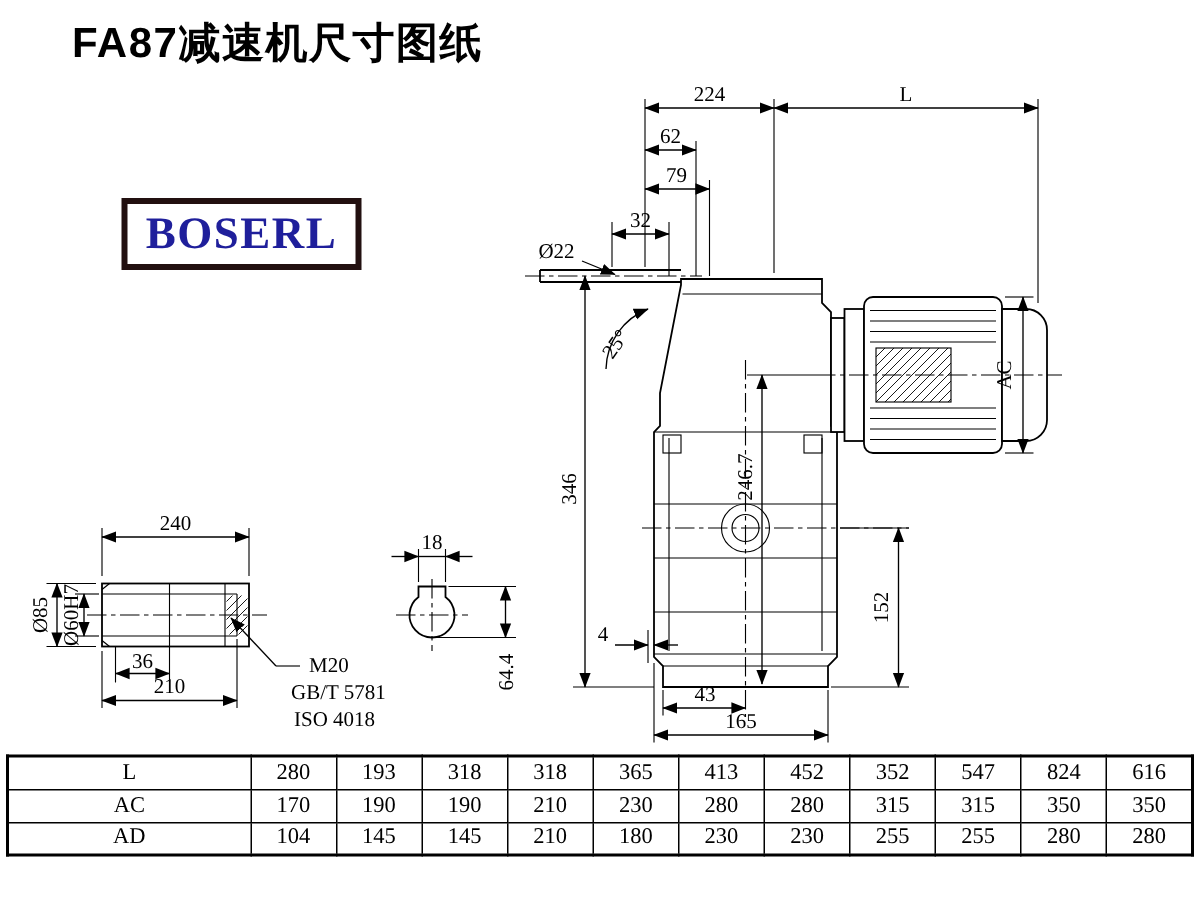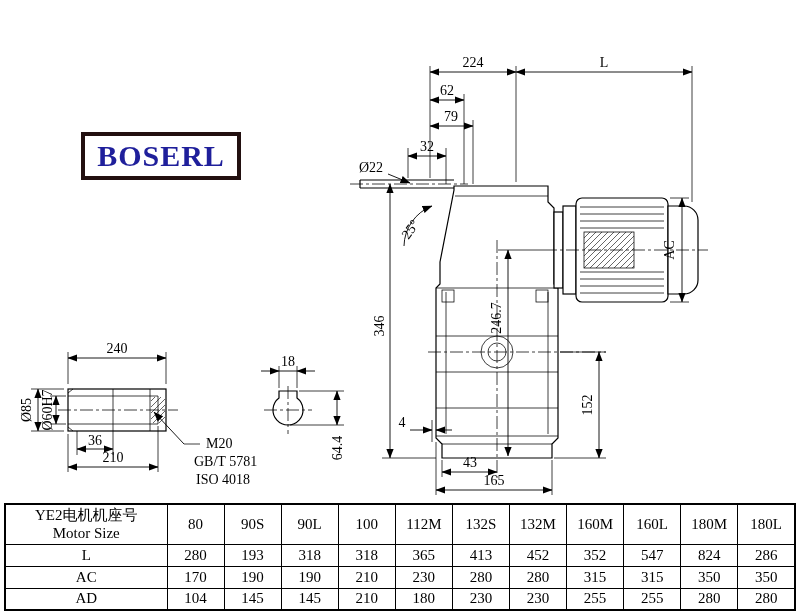--- a/index.html
+++ b/index.html
@@ -35,20 +35,21 @@
                 vertical-align:middle; font-weight:normal; color:#000; padding:0; }
   .spec-table .hdr th { height:40px; font-size:15px; }
   .spec-table .datarow th, .spec-table .datarow td { height:22px; font-size:15px; }
   .spec-table .motor-col { font-size:14px; line-height:1.25; }
 </style>
 </head>
 <body>
 
 <div class="page">
 
+  <div class="title">FA87减速机尺寸图纸</div>
 
   <div class="logo">
     <span class="logo-text">BOSERL</span>
   </div>
 
   <svg class="drawing" width="800" height="502" viewBox="0 0 800 502">
     <defs>
       <marker id="arr" viewBox="0 0 10 10" refX="9.5" refY="5" markerWidth="11" markerHeight="11" orient="auto-start-reverse">
         <path d="M0,1.2 L10,5 L0,8.8 Z" fill="#000"></path>
       </marker>
@@ -227,50 +228,33 @@
       <text class="dt" transform="translate(342,448) rotate(-90)">64.4</text>
     </g>
   </svg>
 
   <table class="spec-table">
     <colgroup>
       <col style="width:162px">
       <col span="11">
     </colgroup>
     <tbody>
-      <tr class="hdr">
-        <th class="motor-col">
-          <div>YE2电机机座号</div>
-          <div>Motor Size</div>
-        </th>
-        <th>80</th>
-        <th>90S</th>
-        <th>90L</th>
-        <th>100</th>
-        <th>112M</th>
-        <th>132S</th>
-        <th>132M</th>
-        <th>160M</th>
-        <th>160L</th>
-        <th>180M</th>
-        <th>180L</th>
-      </tr>
       <tr class="datarow">
         <th>L</th>
         <td>280</td>
         <td>193</td>
         <td>318</td>
         <td>318</td>
         <td>365</td>
         <td>413</td>
         <td>452</td>
         <td>352</td>
         <td>547</td>
         <td>824</td>
-        <td>286</td>
+        <td>616</td>
       </tr>
       <tr class="datarow">
         <th>AC</th>
         <td>170</td>
         <td>190</td>
         <td>190</td>
         <td>210</td>
         <td>230</td>
         <td>280</td>
         <td>280</td>

